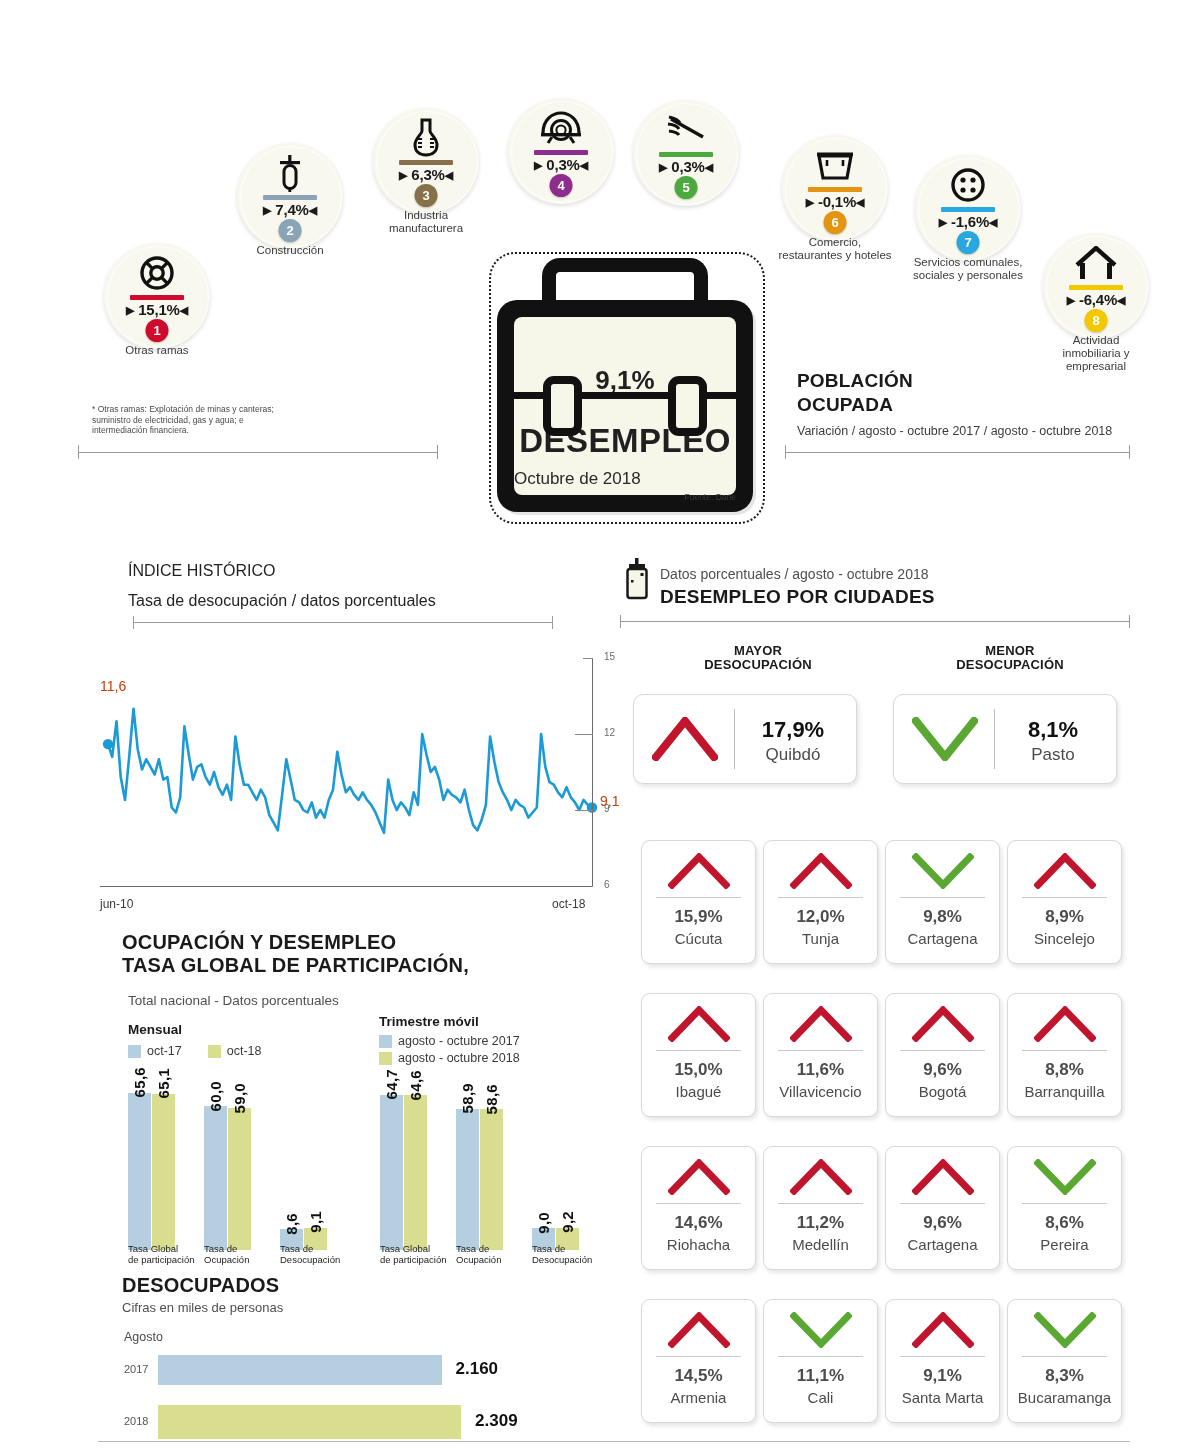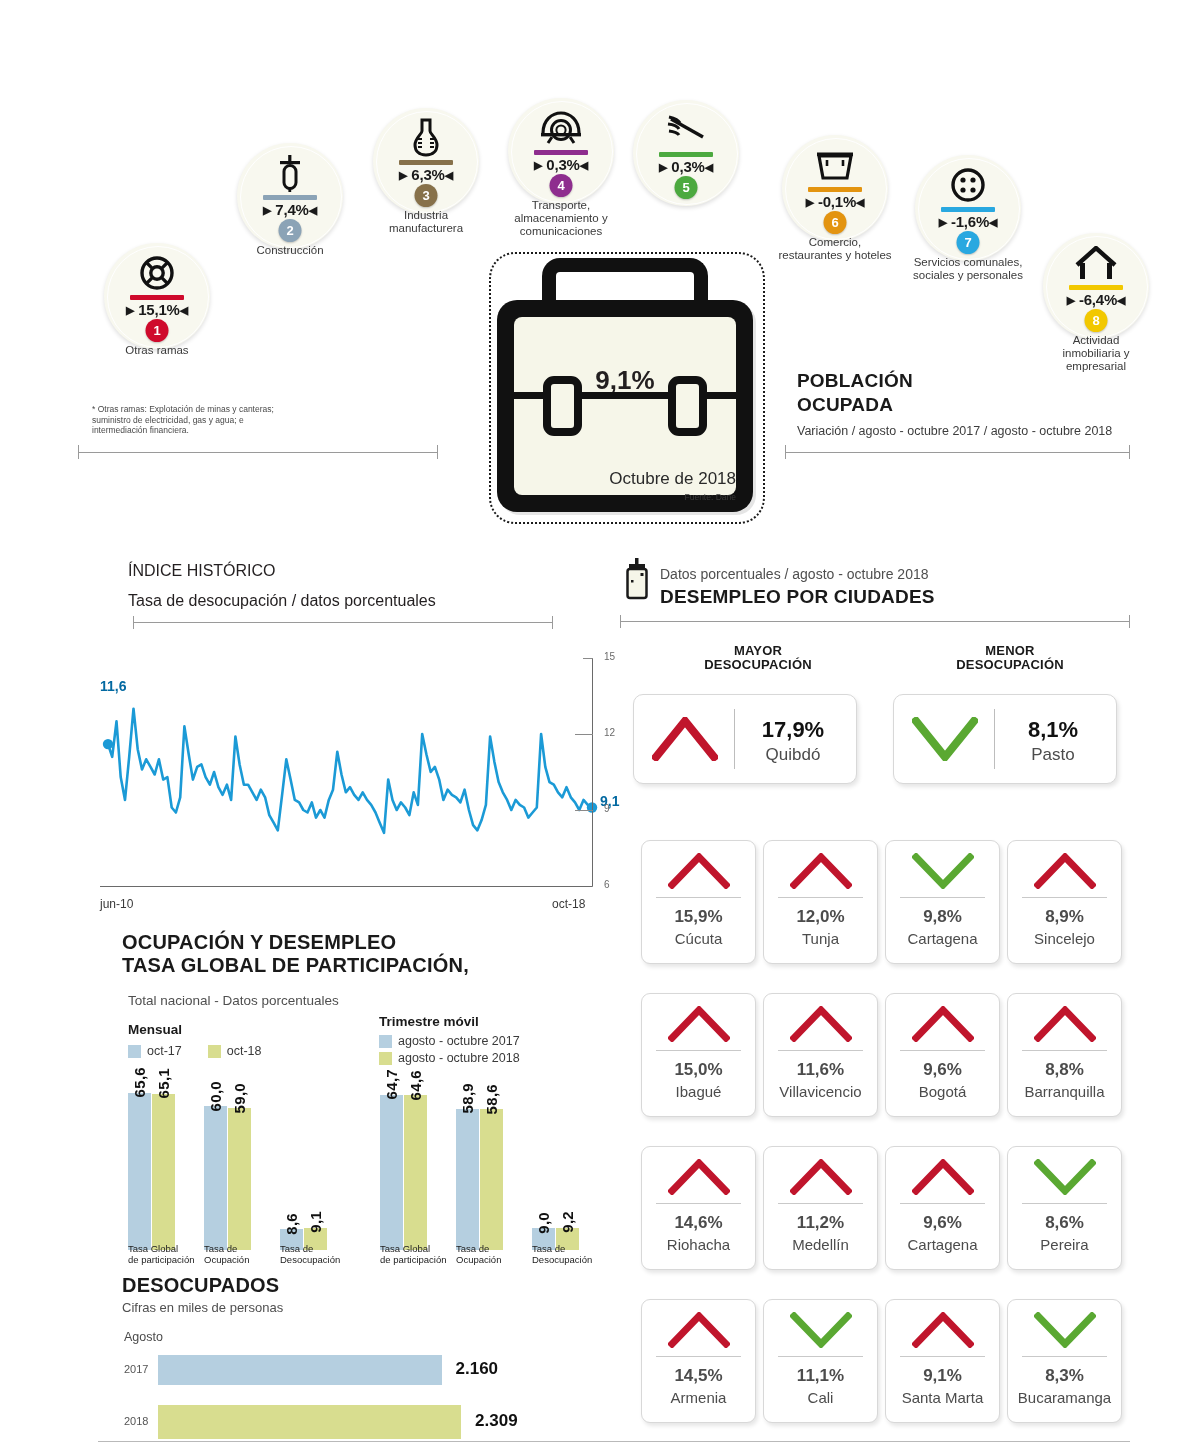--- a/index.html
+++ b/index.html
@@ -75,31 +75,31 @@
     width:138px;height:74px;border:14px solid #111;border-bottom:none;
     border-radius:18px 18px 0 0;
   }
   .case .strap{position:absolute;left:17px;right:17px;top:92px;height:7px;background:#111;}
   .case .clip{
     position:absolute;top:76px;width:23px;height:44px;
     border:8px solid #111;border-radius:11px;background:#f6f6e9;
   }
   .case .big{position:absolute;left:0;right:0;top:48px;text-align:center;font-size:26px;font-weight:bold;}
   .case .word{position:absolute;left:0;right:0;top:105px;text-align:center;font-size:33px;font-weight:bold;letter-spacing:0.5px;}
-  .case .sub{position:absolute;left:0;right:0;top:152px;text-align:right;font-size:17px;color:#2a2a2a;}
+  .case .sub{position:absolute;left:0;right:0;top:152px;text-align:left;font-size:17px;color:#2a2a2a;}
   .case .src{position:absolute;left:0;right:0;top:175px;text-align:right;font-size:8.5px;color:#3a3a3a;}
 
   
   .sec-title{font-size:19px;font-weight:bold;letter-spacing:0.2px;color:#1a1a1a;}
   .sec-sub{font-size:13.5px;color:#4f4f4f;}
 
   
   .axlab{position:absolute;font-size:10px;color:#6a6a6a;}
   .datelab{position:absolute;font-size:12px;color:#3a3a3a;}
-  .pklab{position:absolute;font-size:14px;font-weight:bold;color:#0369a1;text-align:right;}
+  .pklab{position:absolute;font-size:14px;font-weight:normal;color:#c2410c;text-align:right;}
 
   
   .legend-title{font-size:13.5px;font-weight:bold;color:#1a1a1a;}
   .legend-row{display:flex;align-items:center;gap:6px;font-size:12.5px;color:#3a3a3a;}
   .sw{width:13px;height:13px;display:inline-block;}
   .bar{position:absolute;bottom:0;}
   .barval{
     position:absolute;font-size:15px;font-weight:bold;color:#111;
     writing-mode:vertical-rl;transform:rotate(180deg);letter-spacing:0.3px;
   }
@@ -193,25 +193,20 @@
           <path d="M4 22 C4 9 13 2 22 2 C31 2 40 9 40 22" fill="none" stroke="#111" stroke-width="3.2"></path>
           <circle cx="22" cy="19" r="9.5" fill="none" stroke="#111" stroke-width="3"></circle>
           <circle cx="22" cy="19" r="4.6" fill="none" stroke="#111" stroke-width="2"></circle>
           <rect x="2" y="22" width="40" height="3.4" fill="#111"></rect>
           <path d="M13 26 l-4 6 M31 26 l4 6" stroke="#111" stroke-width="3"></path>
         </svg>
       </div>
       <div class="rule" style="background:#8e2d8e;"></div>
       <div class="pct"><span class="ar">▶</span>&nbsp;0,3%<span class="ar">◀</span></div>
       <div class="num" style="background:#8e2d8e;">4</div>
-      <div class="cap">
-        <div>Transporte,</div>
-        <div>almacenamiento y</div>
-        <div>comunicaciones</div>
-      </div>
     </div>
     <div class="badge" style="left: 633px; top: 100px;">
       <div class="disc"></div>
       <div class="ring"></div>
       <div class="glyph">
         <svg width="42" height="34" viewBox="0 0 42 34">
           <path d="M6 6 L38 24" stroke="#111" stroke-width="3.4"></path>
           <path d="M4 4 q9 2 11 6 M3 11 q9 1 11 5 M4 18 q8 1 10 4" fill="none" stroke="#111" stroke-width="3"></path>
         </svg>
       </div>
@@ -287,20 +282,21 @@
 <div class="hrule" style="left:785px;top:452px;width:345px;"></div>
 <div class="htick" style="left:785px;top:445px;height:14px;"></div>
 <div class="htick" style="left:1129px;top:445px;height:14px;"></div>
 
 <div class="case" style="left:489px;top:252px;width:272px;height:268px;">
   <div class="dot"></div>
   <div class="handle"></div>
   <div class="body">
     <div class="inner">
       <div class="big">9,1%</div>
+      <div class="word">DESEMPLEO</div>
       <div class="sub">Octubre de 2018</div>
       <div class="src">Fuente: Dane</div>
     </div>
     <div class="strap"></div>
     <div class="clip" style="left:46px;"></div>
     <div class="clip" style="right:46px;"></div>
   </div>
 </div>
 
 <div class="abs" style="left:797px;top:370px;">

